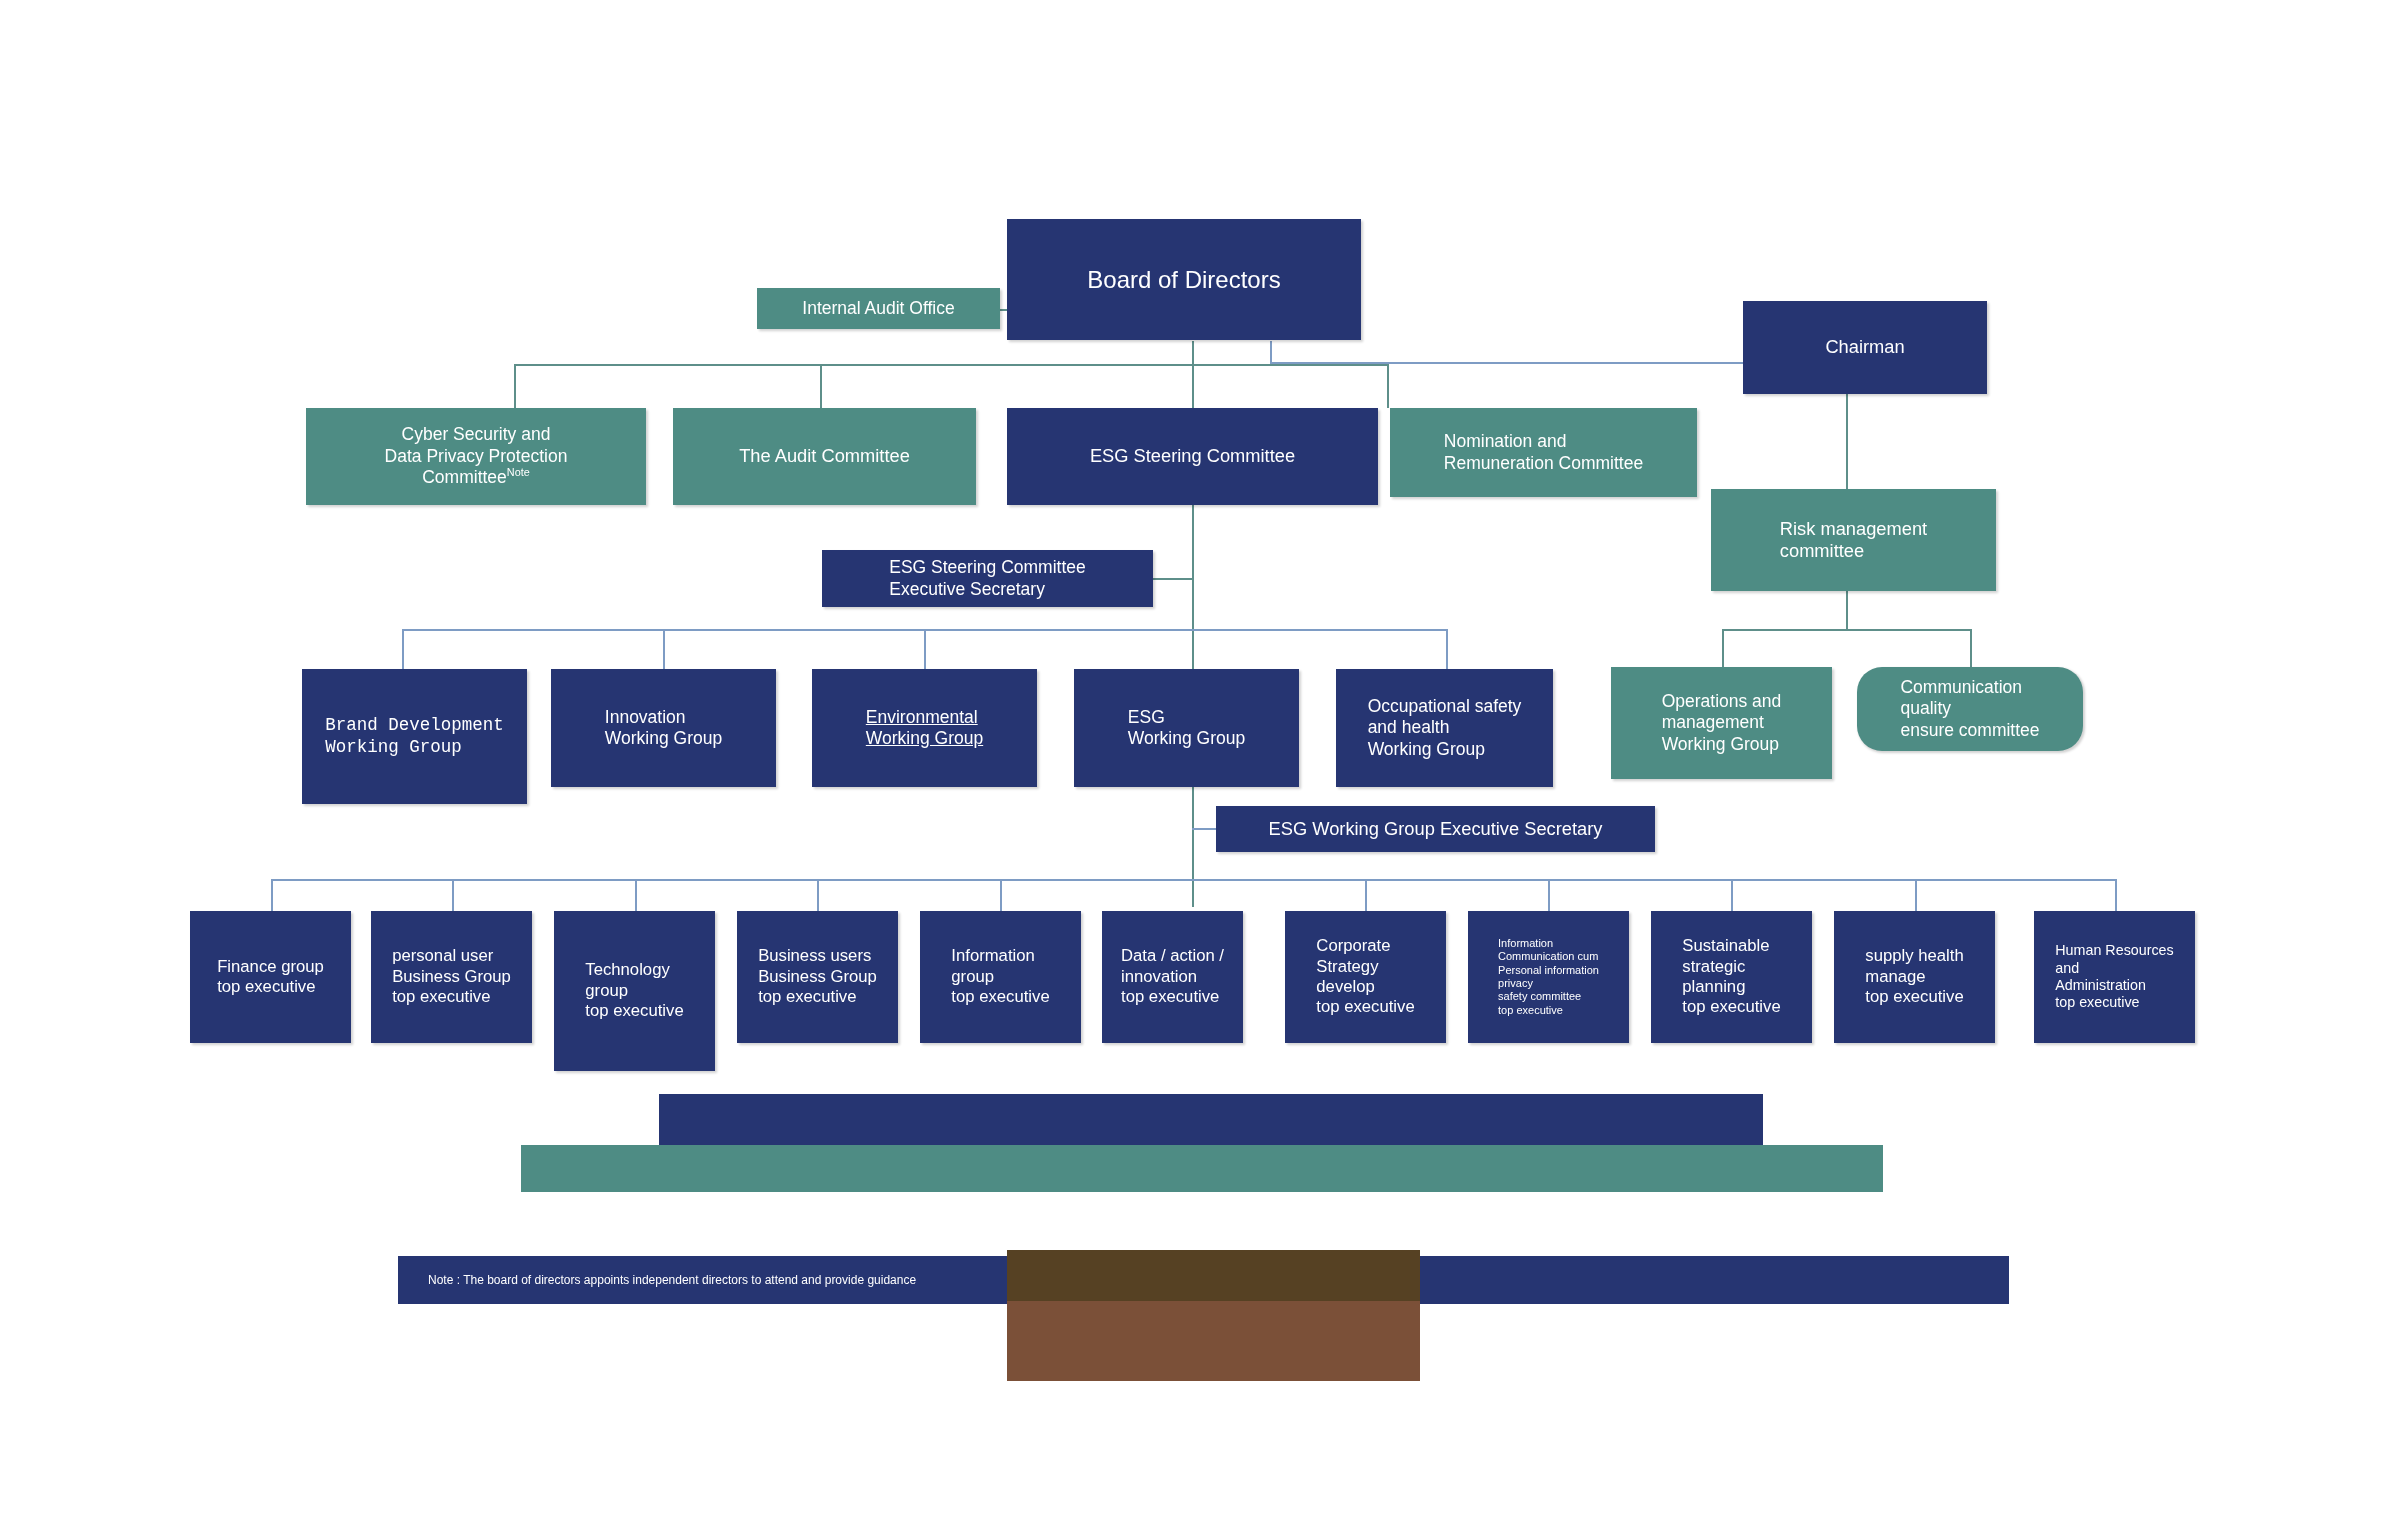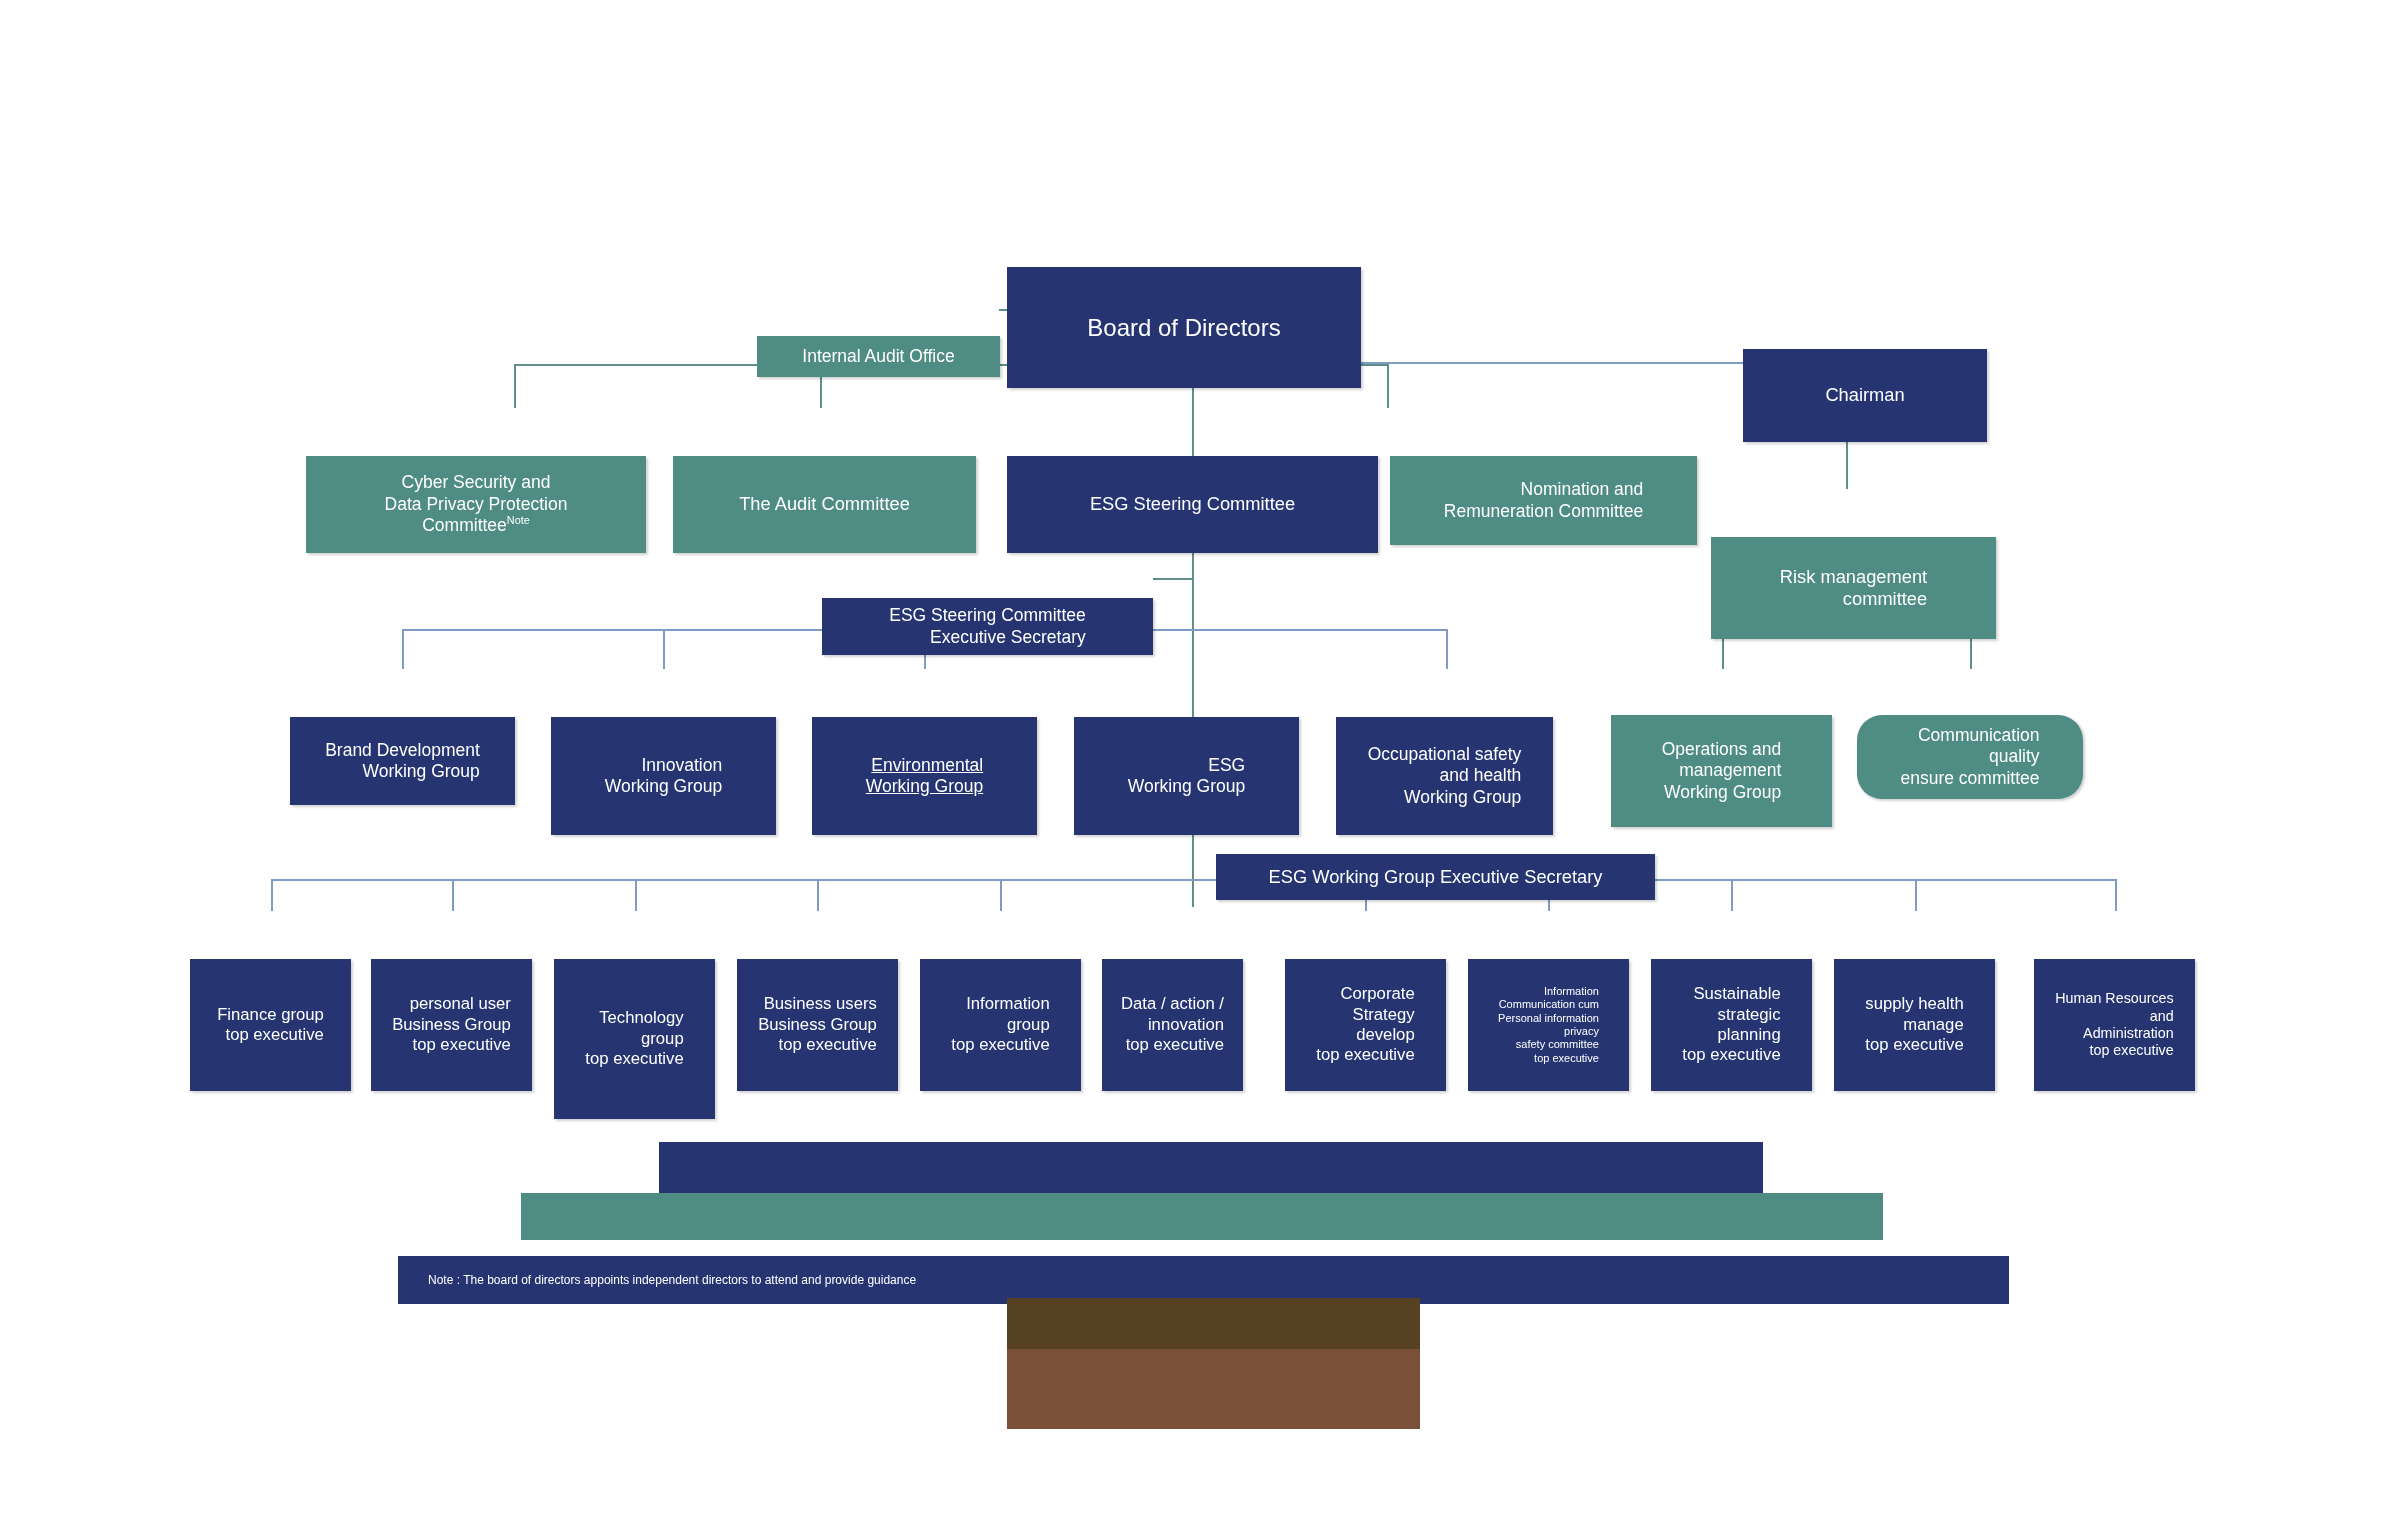--- a/index.html
+++ b/index.html
@@ -3,27 +3,26 @@
 <meta charset="utf-8">
 <style>
   html,body{margin:0;padding:0;background:#ffffff;}
   body{font-family:"Liberation Sans","DejaVu Sans",sans-serif;}
   #canvas{position:relative;width:2389px;height:1538px;background:#ffffff;overflow:hidden;}
 
   .node{
     position:absolute;
     box-sizing:border-box;
     display:flex;align-items:center;justify-content:center;
-    text-align:right;
+    text-align:left;
     color:#ffffff;
     line-height:1.22;
     padding:3.2px 4.8px;
     white-space:pre-line;
     box-shadow:1.6px 1.6px 2.4px rgba(0,0,0,0.18);
-    margin-top:48px;
   }
   .navy{background:#263572;}
   .teal{background:#4E8C84;}
   .brown-dark{background:#564123;box-shadow:none;}
   .brown-light{background:#7B5038;box-shadow:none;}
   .bar{box-shadow:none;}
 
   .ln{position:absolute;background:#7E9CC4;}
   .ln.t{background:#5E8F8A;}
   .ln.h{height:1.6px;}
@@ -120,21 +119,21 @@
   <div class="node teal" style="left:1711px;top:489px;width:285px;height:102px;font-size:18.3px;">
     <span>Risk management
 committee</span>
   </div>
 
   <div class="node navy" style="left:822px;top:550px;width:331px;height:57px;font-size:17.5px;">
     <span>ESG Steering Committee
 Executive Secretary</span>
   </div>
 
-  <div class="node navy" style="left:290px;top:669px;width:225px;height:88px;font-size:17.5px;">
+  <div class="node navy" style="left:302px;top:669px;width:225px;height:135px;font-size:17.5px;font-family:Liberation Mono, monospace;">
     <span>Brand Development
 Working Group</span>
   </div>
 
   <div class="node navy" style="left:551px;top:669px;width:225px;height:118px;font-size:17.5px;">
     <span>Innovation
 Working Group</span>
   </div>
 
   <div class="node navy" style="left:812px;top:669px;width:225px;height:118px;font-size:17.5px;text-decoration:underline;">

